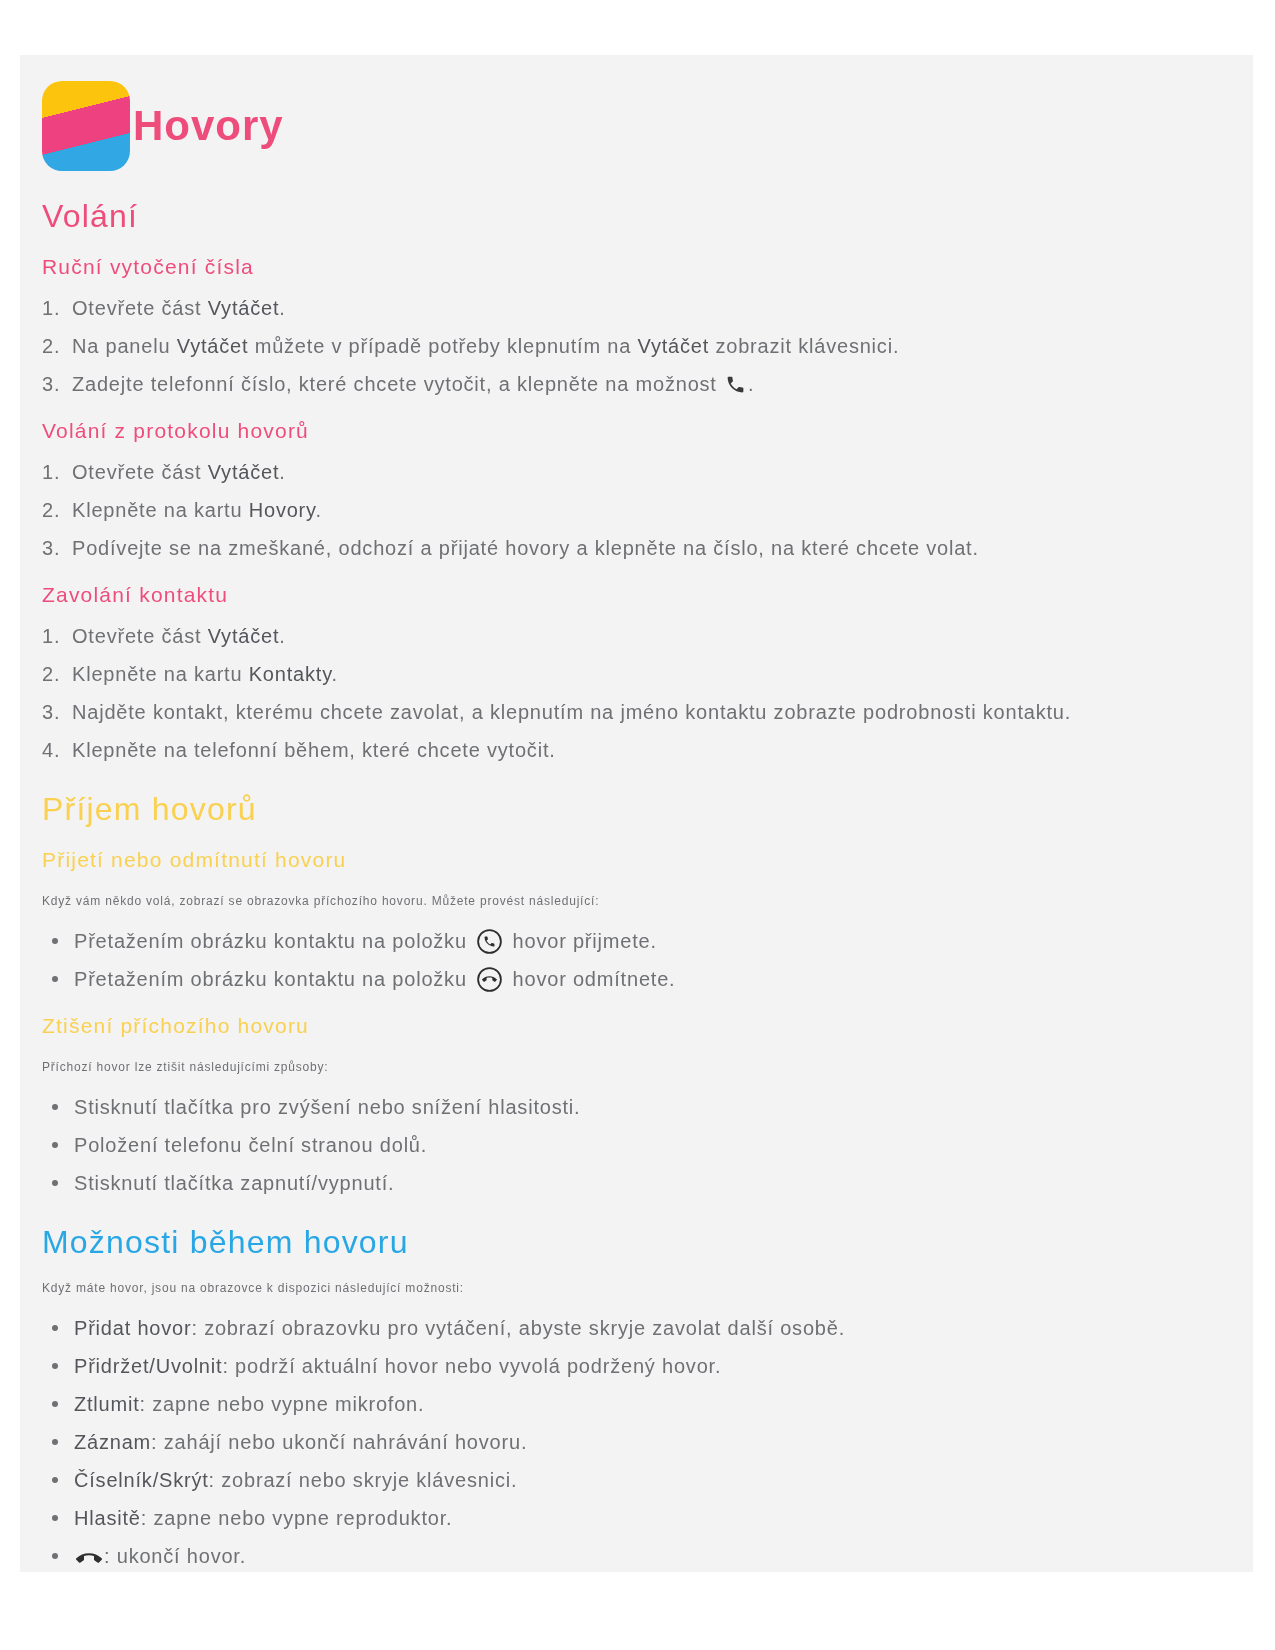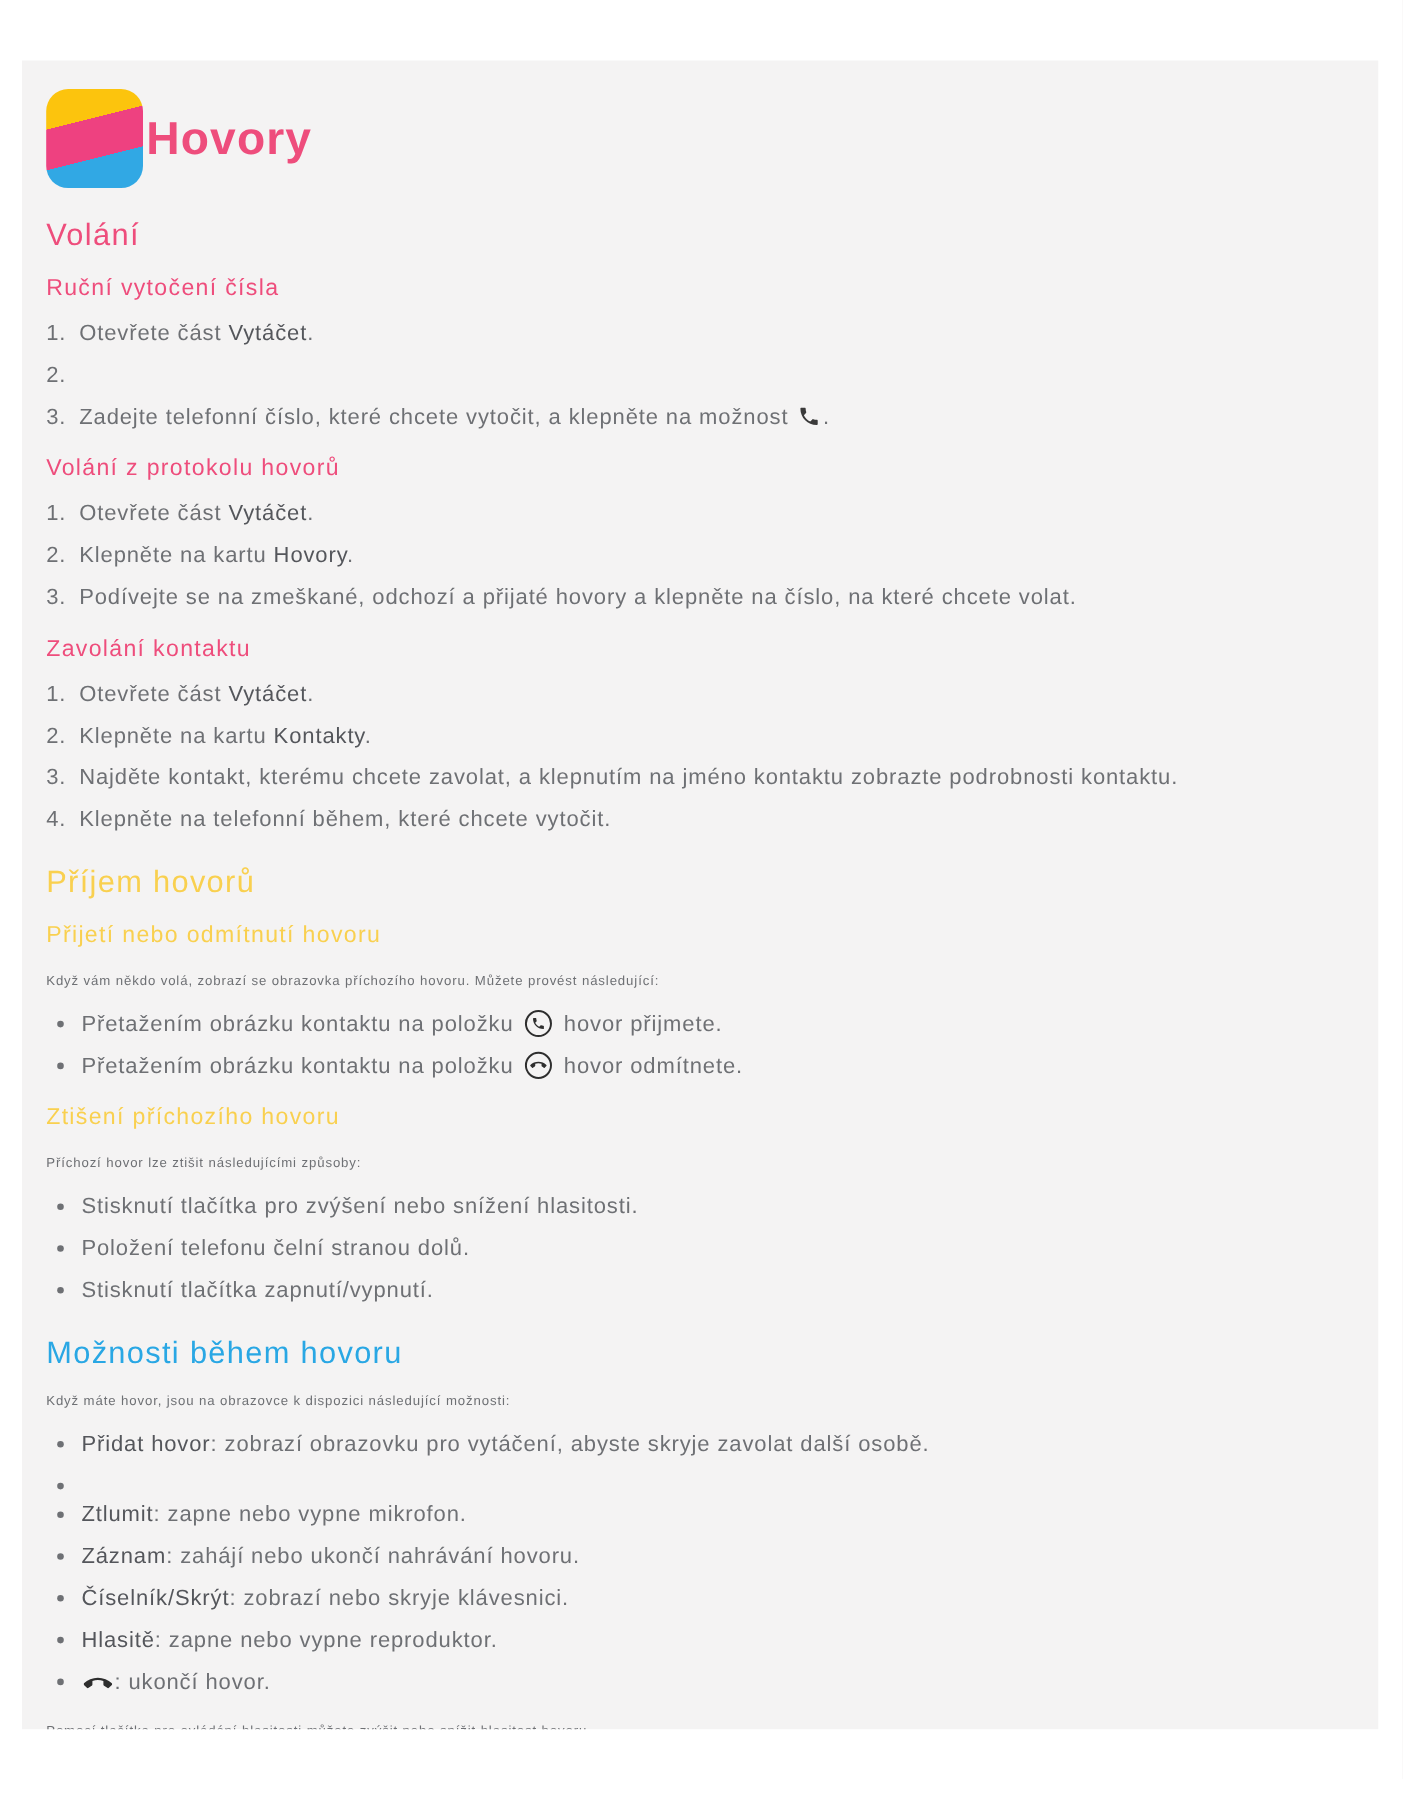--- a/index.html
+++ b/index.html
@@ -12,21 +12,21 @@
     position:absolute;left:20px;top:55px;width:1233px;height:1517px;
     background:#f4f3f3;box-sizing:border-box;
     padding:25px 40px 0 22px;overflow:hidden;
   }
   .hdr{display:flex;align-items:center;height:92px;margin-bottom:24px;}
   .appicon{
     width:88px;height:90px;border-radius:20px;flex:none;
     background:linear-gradient(166deg,#fcc40d 0%,#fcc40d 33%,#ee4180 33%,#ee4180 66%,#31a8e4 66%,#31a8e4 100%);
   }
   h1{font-size:42px;font-weight:700;color:#ee4d7c;letter-spacing:1px;margin:0 0 0 3px;}
-  h2{font-size:28px;font-weight:400;letter-spacing:1.2px;margin:26px 0 12px;}
+  h2{font-size:32px;font-weight:400;letter-spacing:1.2px;margin:26px 0 12px;}
   h3{font-size:21px;font-weight:400;letter-spacing:1.2px;margin:20px 0 14px;}
   .pink{color:#ee4d7c;}
   .yellow{color:#f9d04f;}
   .blue{color:#29a7e4;}
   p{font-size:12px;letter-spacing:0.8px;line-height:30px;margin:12px 0 10px;max-width:1080px;}
   .st,.bul{display:flex;margin:8px 0;font-size:20px;letter-spacing:0.8px;line-height:30px;}
   .n{width:30px;flex:none;}
   .t{max-width:1030px;}
   b{color:#54565b;font-weight:400;}
   .dot{width:6px;height:6px;border-radius:50%;background:#6e7074;margin:12px 16px 0 10px;flex:none;}
@@ -48,20 +48,21 @@
   <h2 class="pink">Volání</h2>
 
   <h3 class="pink">Ruční vytočení čísla</h3>
   <div>
     <div class="st">
       <span class="n">1.</span>
       <span class="t"><span>Otevřete část </span><b>Vytáčet</b><span>.</span></span>
     </div>
     <div class="st">
       <span class="n">2.</span>
+      <span class="t"><span>Na panelu </span><b>Vytáčet</b><span> můžete v případě potřeby klepnutím na </span><b>Vytáčet</b><span> zobrazit klávesnici.</span></span>
     </div>
     <div class="st">
       <span class="n">3.</span>
       <span class="t"><span>Zadejte telefonní číslo, které chcete vytočit, a klepněte na možnost </span><svg class="ic-inline" width="21" height="21" viewBox="0 0 24 24">
             <path fill="#3a3a3a" d="M6.62 10.79c1.44 2.83 3.76 5.14 6.59 6.59l2.2-2.21c.27-.27.67-.36 1.02-.24 1.12.37 2.33.57 3.57.57.55 0 1 .45 1 1V20c0 .55-.45 1-1 1-9.39 0-17-7.61-17-17 0-.55.45-1 1-1h3.5c.55 0 1 .45 1 1 0 1.25.2 2.45.57 3.57.11.35.03.74-.25 1.02l-2.2 2.2z"></path>
           </svg><span>.</span></span>
     </div>
   </div>
 
   <h3 class="pink">Volání z protokolu hovorů</h3>
@@ -140,20 +141,21 @@
 
   <h2 class="blue">Možnosti během hovoru</h2>
   <p>Když máte hovor, jsou na obrazovce k dispozici následující možnosti:</p>
   <div>
     <div class="bul">
       <span class="dot"></span>
       <span class="t"><b>Přidat hovor</b><span>: zobrazí obrazovku pro vytáčení, abyste skryje zavolat další osobě.</span></span>
     </div>
     <div class="bul">
       <span class="dot"></span>
+      <span class="t"><b>Přidržet/Uvolnit</b><span>: podrží aktuální hovor nebo vyvolá podržený hovor.</span></span>
     </div>
     <div class="bul">
       <span class="dot"></span>
       <span class="t"><b>Ztlumit</b><span>: zapne nebo vypne mikrofon.</span></span>
     </div>
     <div class="bul">
       <span class="dot"></span>
       <span class="t"><b>Záznam</b><span>: zahájí nebo ukončí nahrávání hovoru.</span></span>
     </div>
     <div class="bul">

